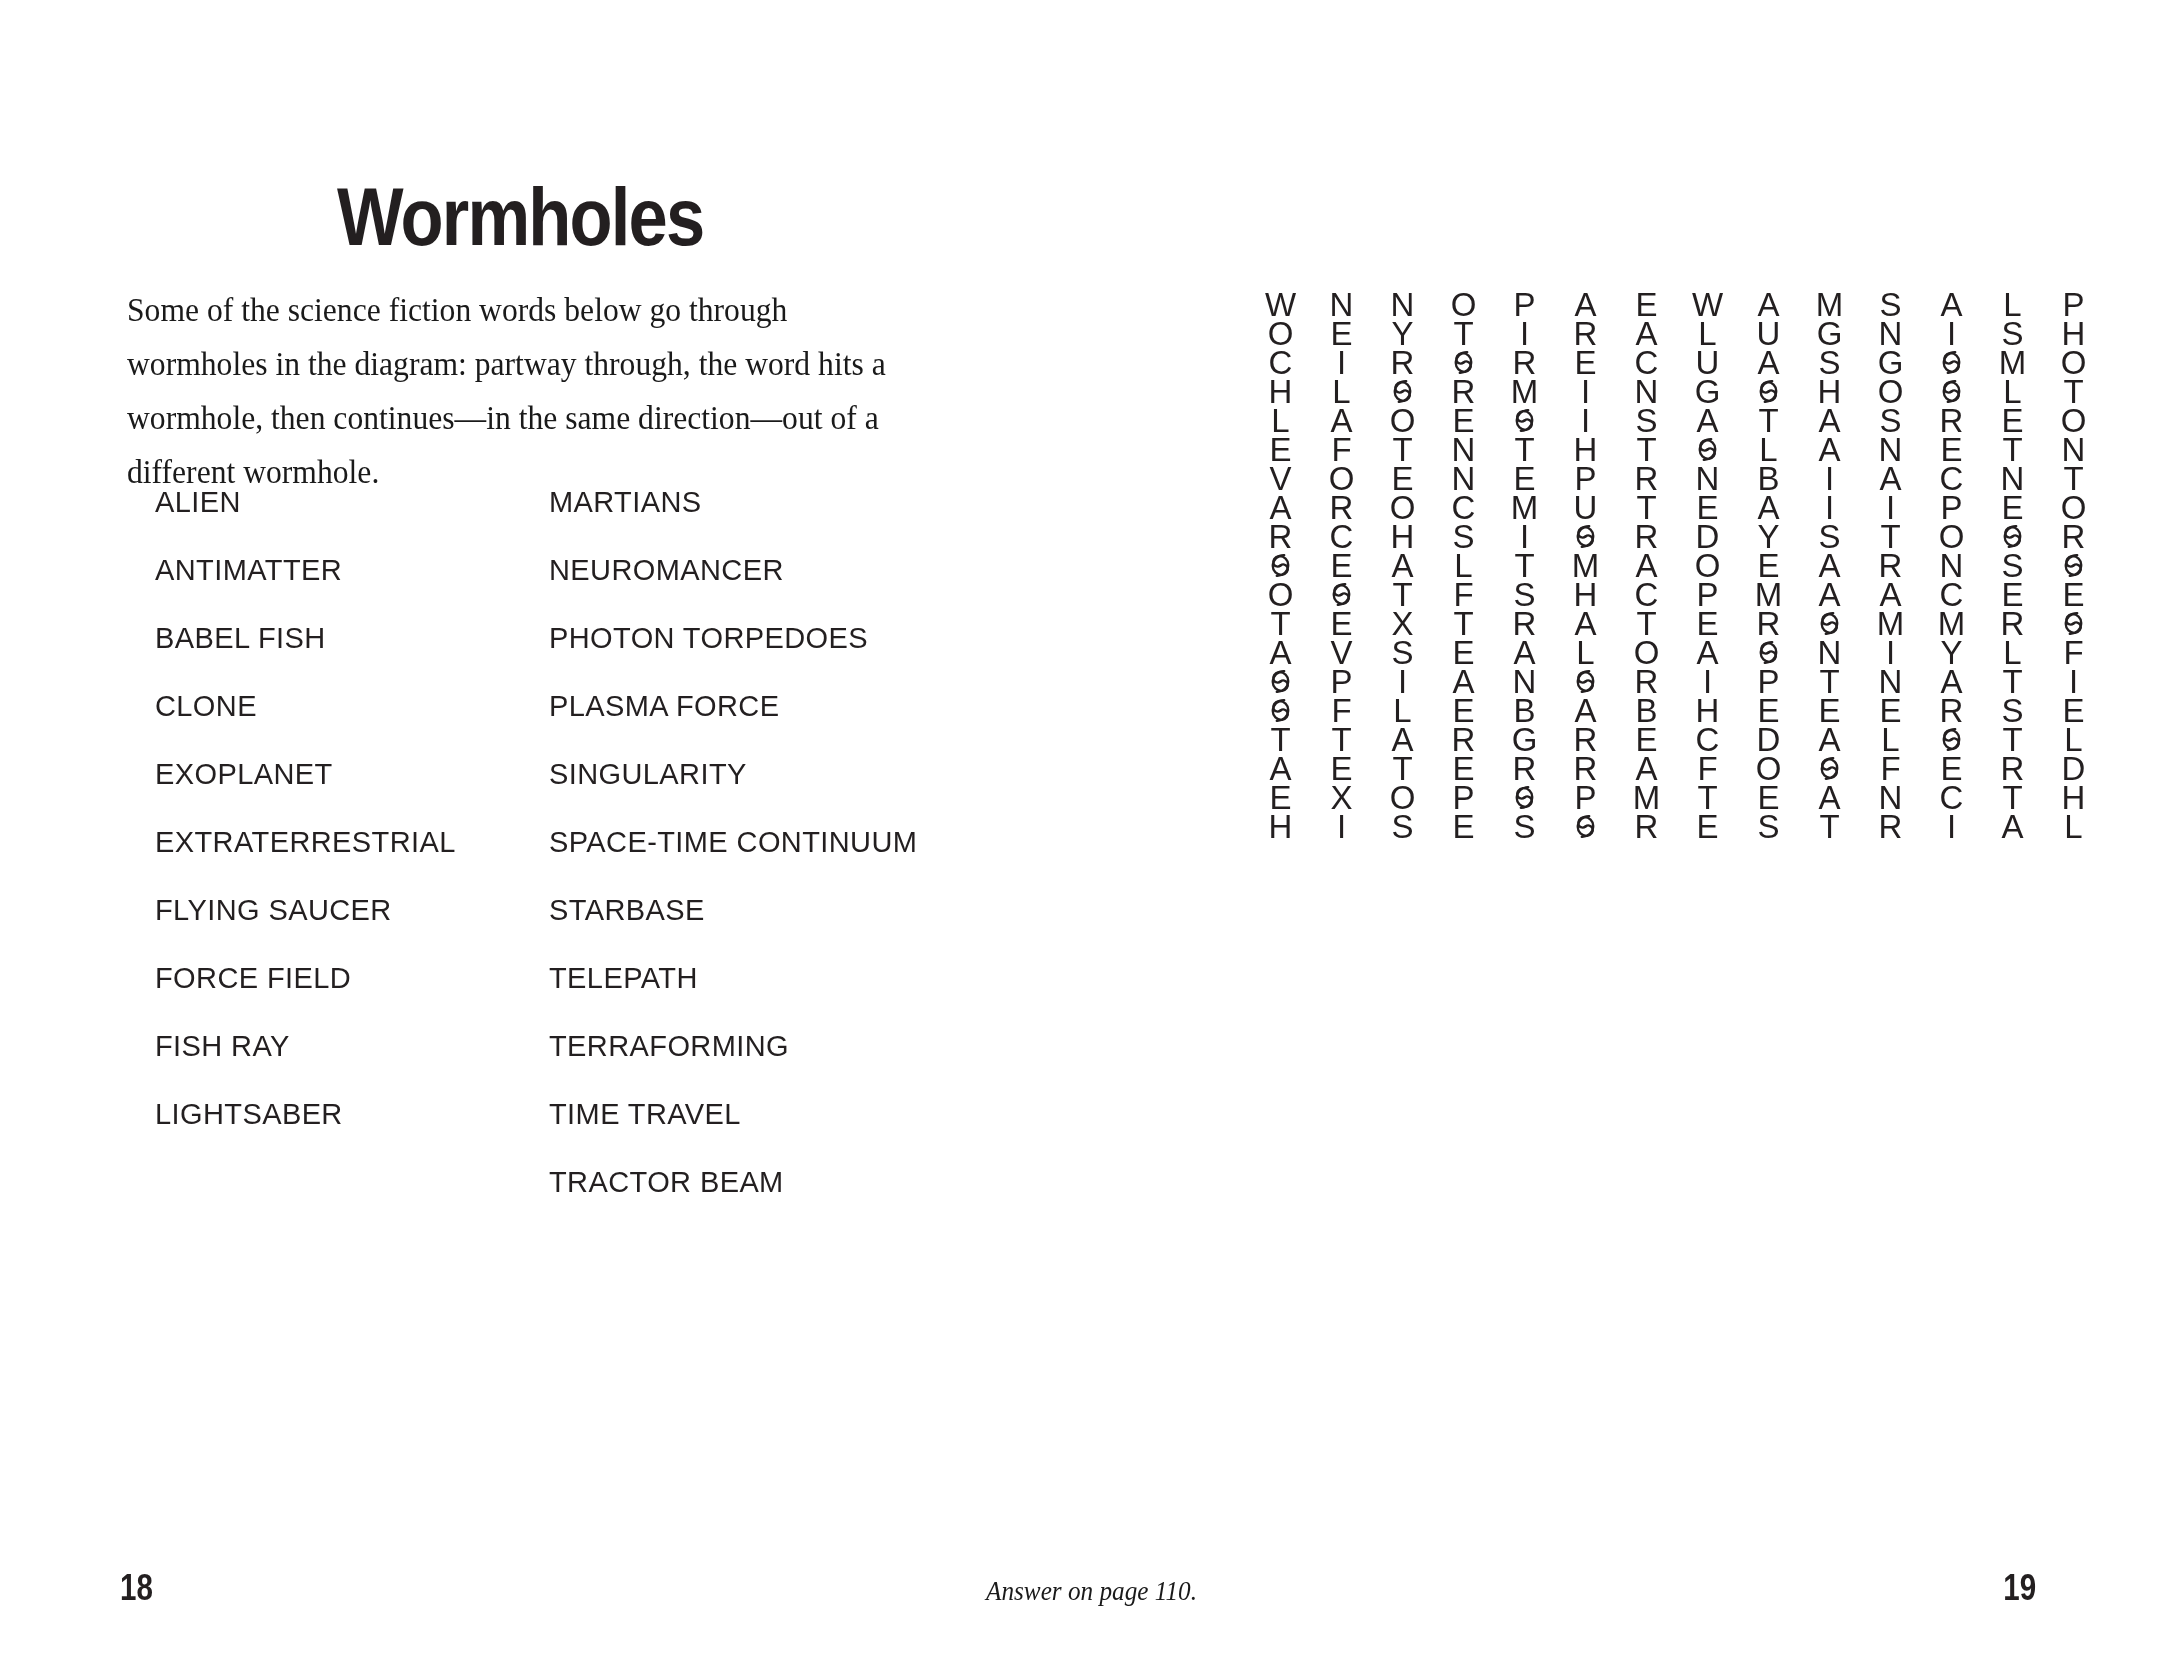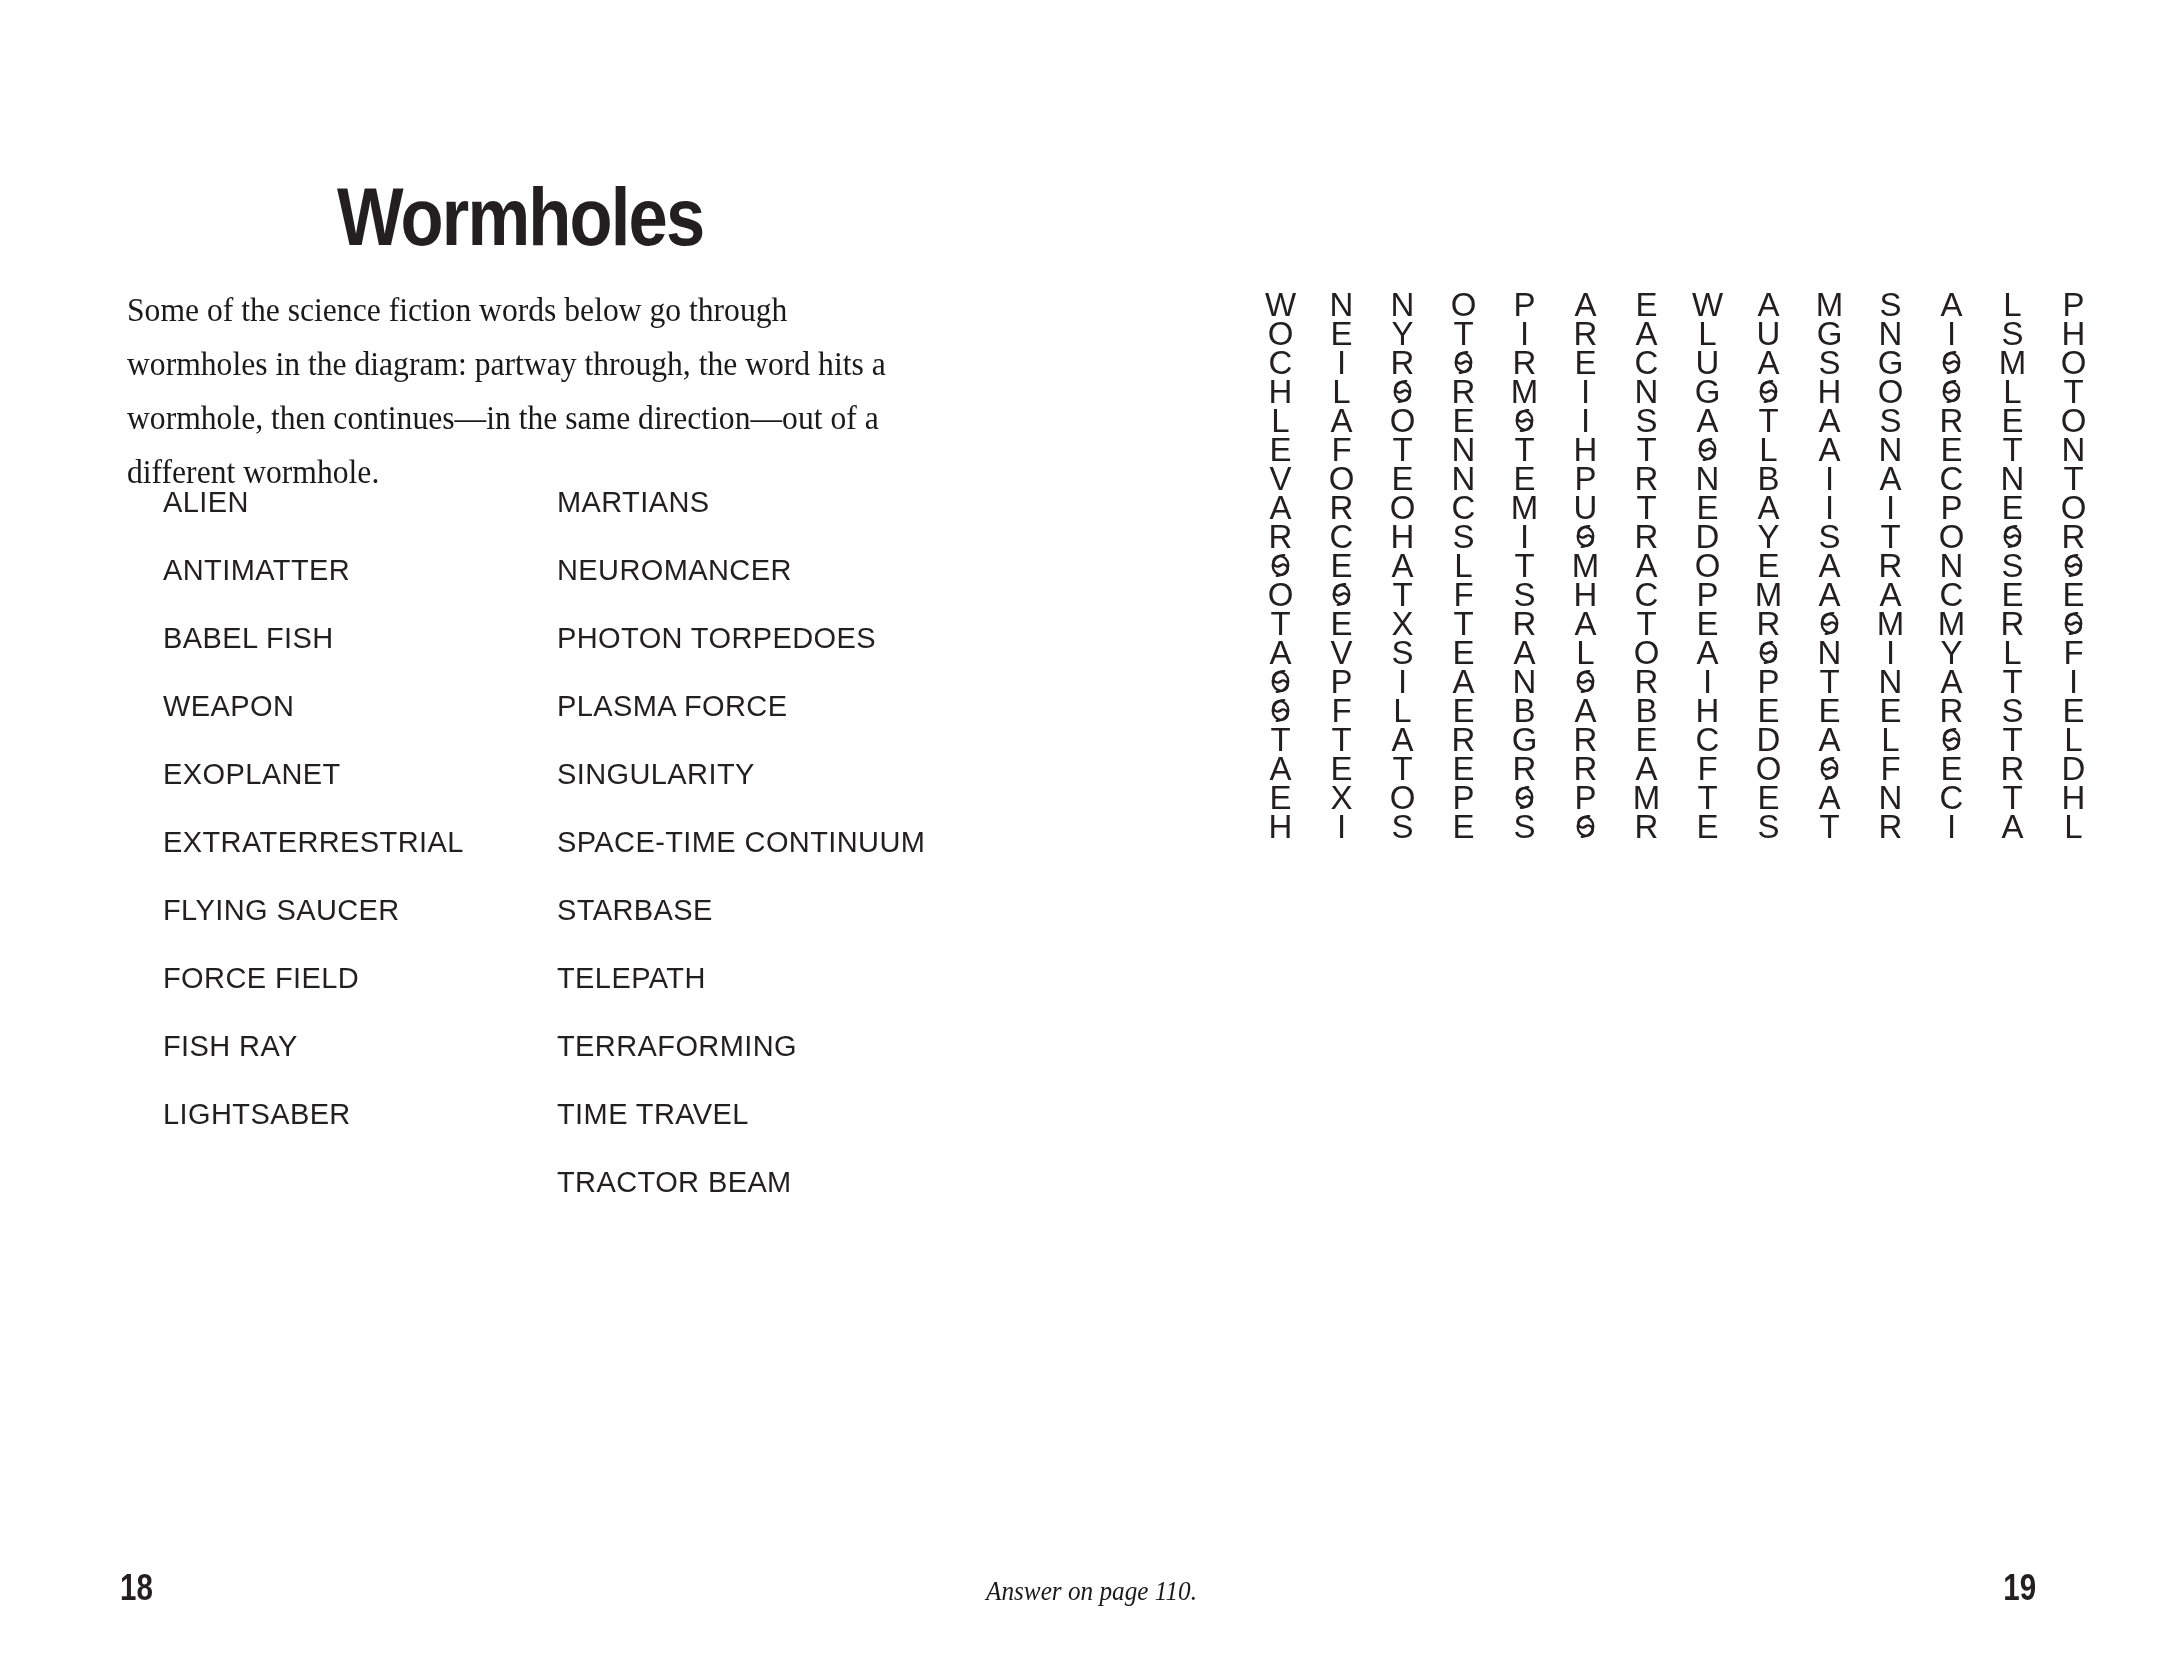--- a/index.html
+++ b/index.html
@@ -56,21 +56,20 @@
   #word-list {
     position: absolute;
     left: 0;
     top: 468px;
     width: 1091px;
     height: 733px;
   }
   .word-column {
     position: absolute;
     top: 0;
-    margin-left: 8px;
   }
   #word-column-left  { left: 155px; }
   #word-column-right { left: 549px; }
 
   .word-entry {
     height: 68px;
     line-height: 68px;
     font-family: "Liberation Sans", sans-serif;
     font-size: 29px;
     font-weight: normal;
@@ -146,21 +145,21 @@
 
   <h1 id="puzzle-title">Wormholes</h1>
 
   <p id="intro-text">Some of the science fiction words below go through wormholes in the diagram: partway through, the word hits a wormhole, then continues—in the same direction—out of a different wormhole.</p>
 
   <div id="word-list">
     <div class="word-column" id="word-column-left">
         <div class="word-entry">ALIEN</div>
         <div class="word-entry">ANTIMATTER</div>
         <div class="word-entry">BABEL FISH</div>
-        <div class="word-entry">WEAPON</div>
+        <div class="word-entry">CLONE</div>
         <div class="word-entry">EXOPLANET</div>
         <div class="word-entry">EXTRATERRESTRIAL</div>
         <div class="word-entry">FLYING SAUCER</div>
         <div class="word-entry">FORCE FIELD</div>
         <div class="word-entry">FISH RAY</div>
         <div class="word-entry">LIGHTSABER</div>
       </div>
     <div class="word-column" id="word-column-right">
         <div class="word-entry">MARTIANS</div>
         <div class="word-entry">NEUROMANCER</div>

